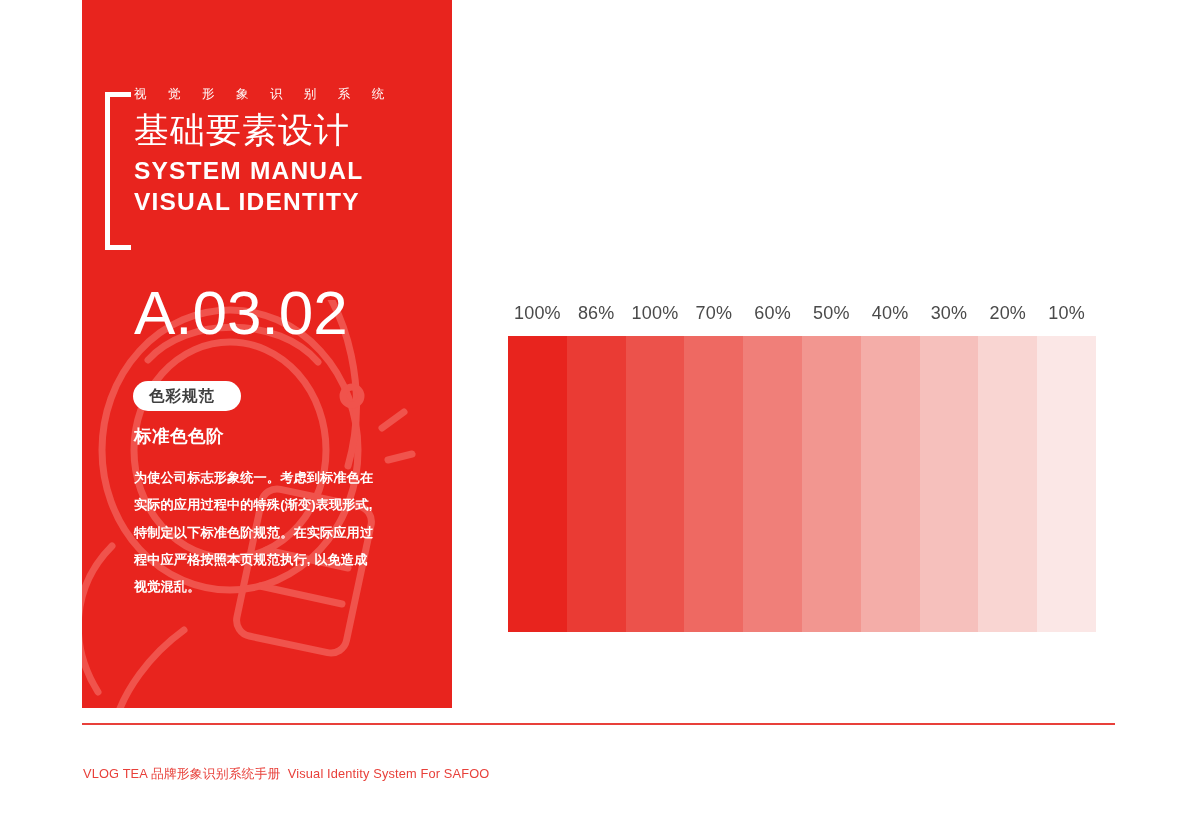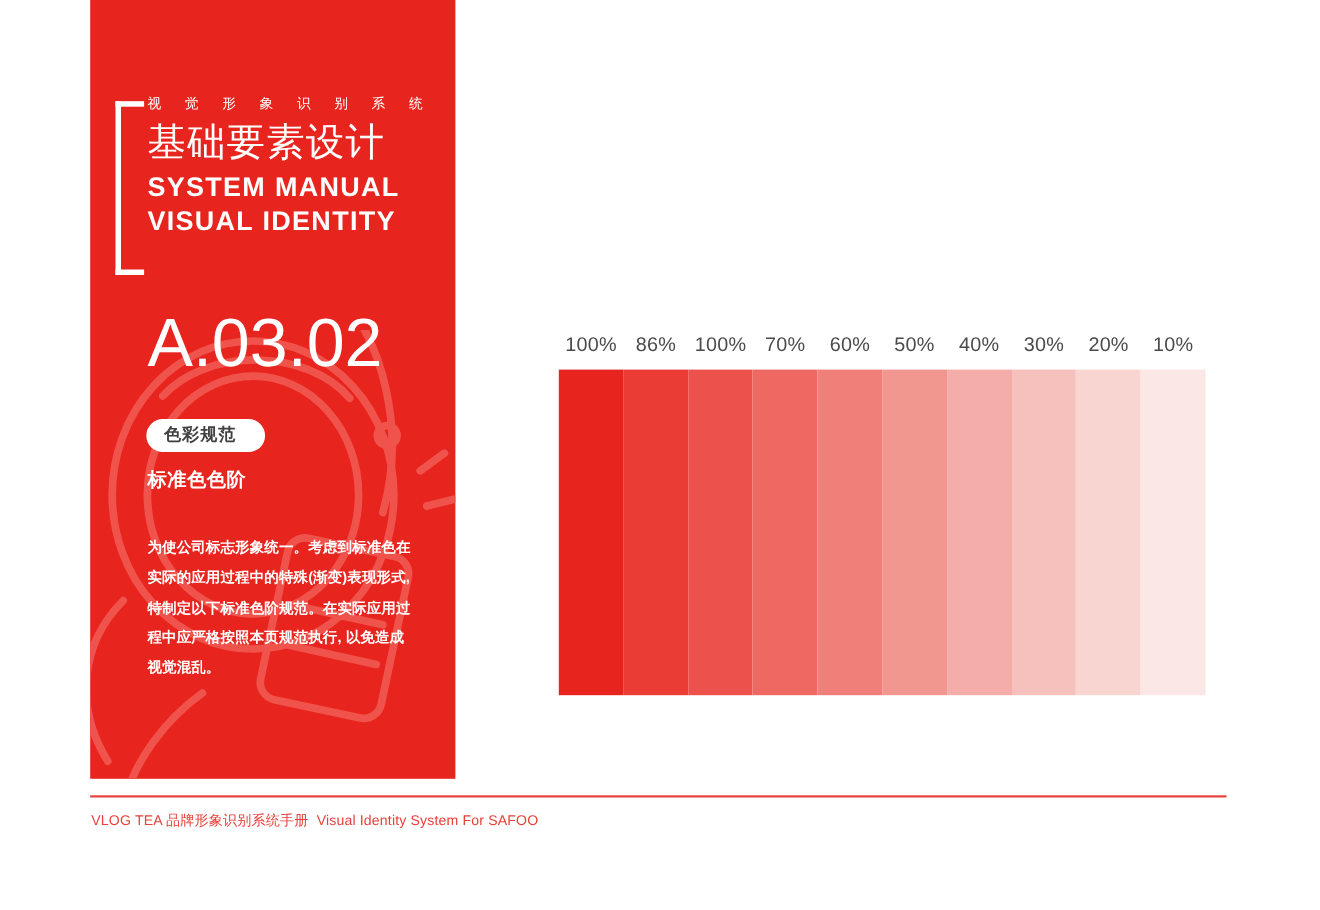--- a/index.html
+++ b/index.html
@@ -14,21 +14,21 @@
     overflow: hidden;
     font-family: "Liberation Sans", "DejaVu Sans", sans-serif;
     -webkit-font-smoothing: antialiased;
   }
 
   
   #red-panel {
     position: absolute;
     left: 82px;
     top: 0;
-    width: 332px;
+    width: 370px;
     height: 708px;
     background: #E8241E;
     overflow: hidden;
   }
 
   
   #panel-watermark {
     position: absolute;
     left: -30px;
     top: 300px;
@@ -117,21 +117,21 @@
     color: #ffffff;
     font-size: 17.5px;
     font-weight: 700;
     letter-spacing: 0.5px;
     white-space: nowrap;
   }
 
   #body-text {
     position: absolute;
     left: 52px;
-    top: 484px;
+    top: 464px;
     width: 242px;
     color: #ffffff;
     font-size: 13.2px;
     font-weight: 600;
     line-height: 2.07;
     letter-spacing: 0.1px;
     text-align: left;
   }
 
   
@@ -244,13 +244,13 @@
     <div class="swatch" style="background: rgb(238, 105, 98);"></div>
     <div class="swatch" style="background: rgb(240, 127, 121);"></div>
     <div class="swatch" style="background: rgb(242, 150, 144);"></div>
     <div class="swatch" style="background: rgb(244, 173, 168);"></div>
     <div class="swatch" style="background: rgb(246, 192, 188);"></div>
     <div class="swatch" style="background: rgb(249, 213, 210);"></div>
     <div class="swatch" style="background: rgb(251, 231, 230);"></div>
   </div>
 
 <div id="footer-rule"></div>
-<div id="footer-text" style="white-space: pre;">VLOG TEA 品牌形象识别系统手册  Visual Identity System For SAFOO</div>
+<div id="footer-text" style="white-space: pre; margin-top: 28px;">VLOG TEA 品牌形象识别系统手册  Visual Identity System For SAFOO</div>
 
 </body></html>

